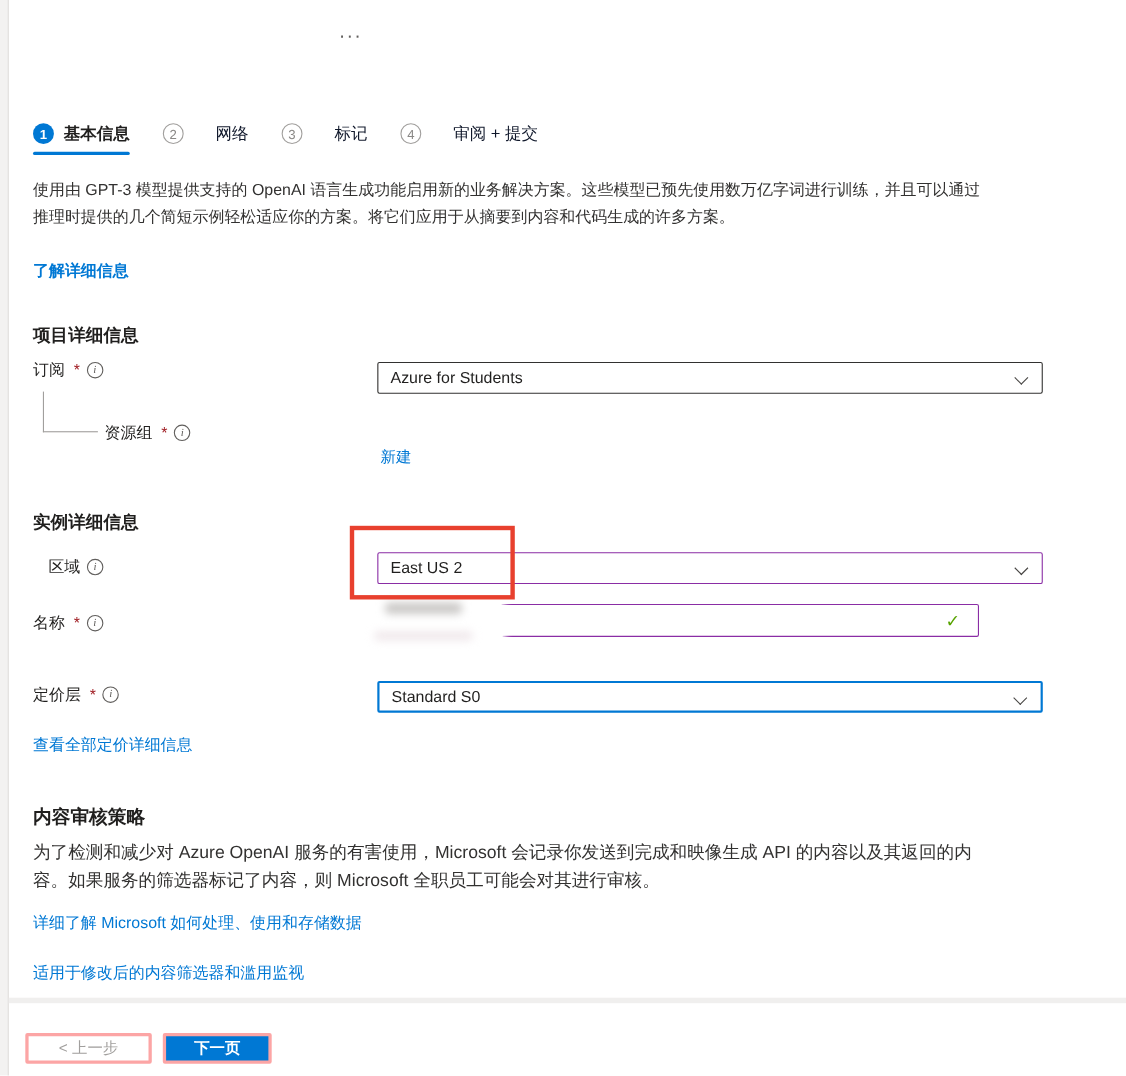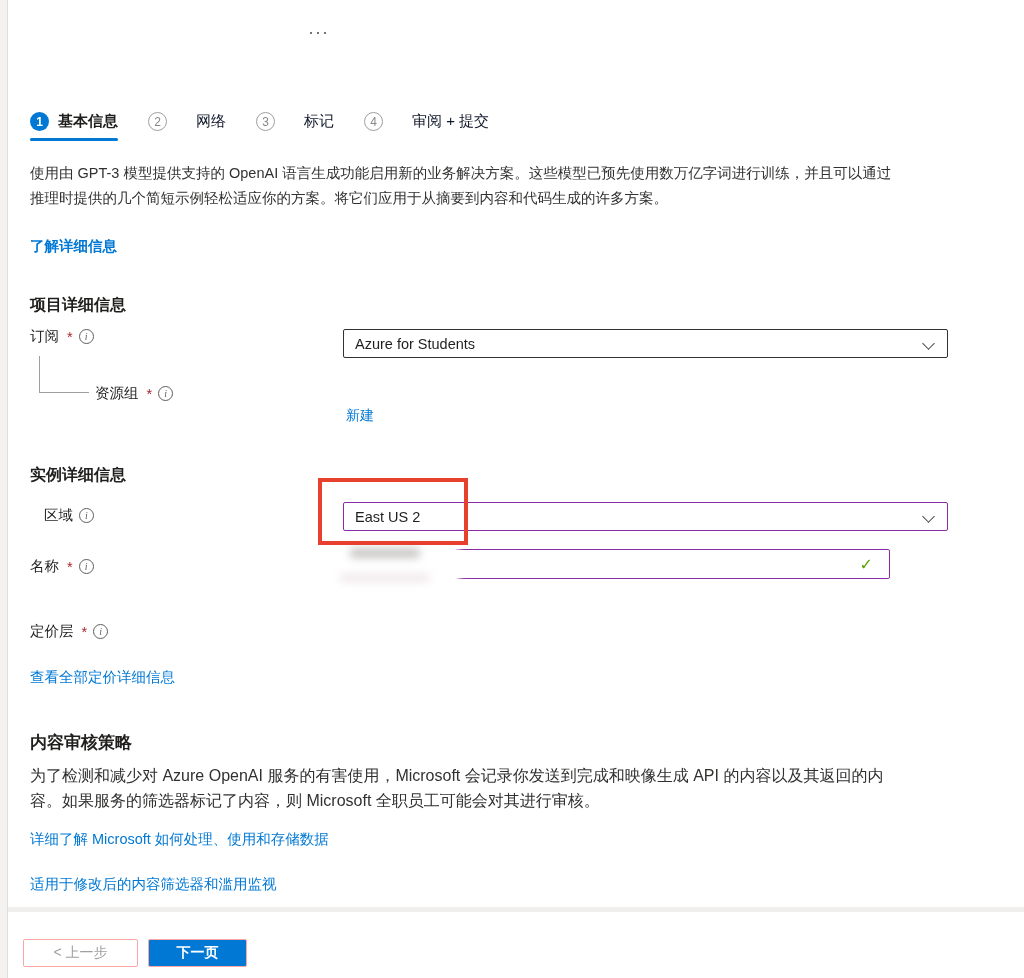--- a/index.html
+++ b/index.html
@@ -85,23 +85,23 @@
   .annotation-rect { position:absolute; left:318px; top:478px; width:150px; height:67px;
     border:4px solid #e8402e; background:transparent; z-index:5; }
 
   .moderation-text { position:absolute; left:30px; top:763px; width:872px; font-size:16px;
     line-height:25px; color:#323130; }
 
   .footer-divider { position:absolute; left:8px; top:907px; width:1016px; height:5px;
     background:#f0efee; }
   .btn { position:absolute; top:939px; height:28px; font-size:14px; border-radius:2px;
     display:flex; align-items:center; justify-content:center; cursor:pointer; }
-  .btn-prev { left:23px; width:115px; background:#ffffff; border:1px solid #fca5a5;
+  .btn-prev { left:23px; width:115px; background:#ffffff; border:3px solid #fca5a5;
     color:#a19f9d; }
-  .btn-next { left:148px; width:99px; background:#0078d4; border:1px solid #fca5a5;
+  .btn-next { left:148px; width:99px; background:#0078d4; border:3px solid #fca5a5;
     color:#ffffff; font-weight:700; }
 </style>
 </head>
 <body>
 
 <div class="canvas">
 
   <div class="left-strip"></div>
 
   <div class="more-dots">···</div>
@@ -172,20 +172,24 @@
       <div class="smudge1"></div>
       <div class="smudge2"></div>
     </div>
   </div>
 
   <div class="fld-label lab-pricing">
     <span>定价层</span>
       <span class="req">*</span>
     <span class="info-i">i</span>
   </div>
+  <div class="dd dd-pricing">
+    <span>Standard S0</span>
+    <span class="chev"></span>
+  </div>
   <a class="link lnk-pricing">查看全部定价详细信息</a>
 
   <div class="section-h h-content">内容审核策略</div>
   <p class="moderation-text">为了检测和减少对 Azure OpenAI 服务的有害使用，Microsoft 会记录你发送到完成和映像生成 API 的内容以及其返回的内容。如果服务的筛选器标记了内容，则 Microsoft 全职员工可能会对其进行审核。</p>
   <a class="link lnk-filters">适用于修改后的内容筛选器和滥用监视</a>
   <a class="link lnk-privacy">详细了解 Microsoft 如何处理、使用和存储数据</a>
 
   <div class="footer-divider"></div>
   <button class="btn btn-prev">&lt; 上一步</button>
   <button class="btn btn-next">下一页</button>

